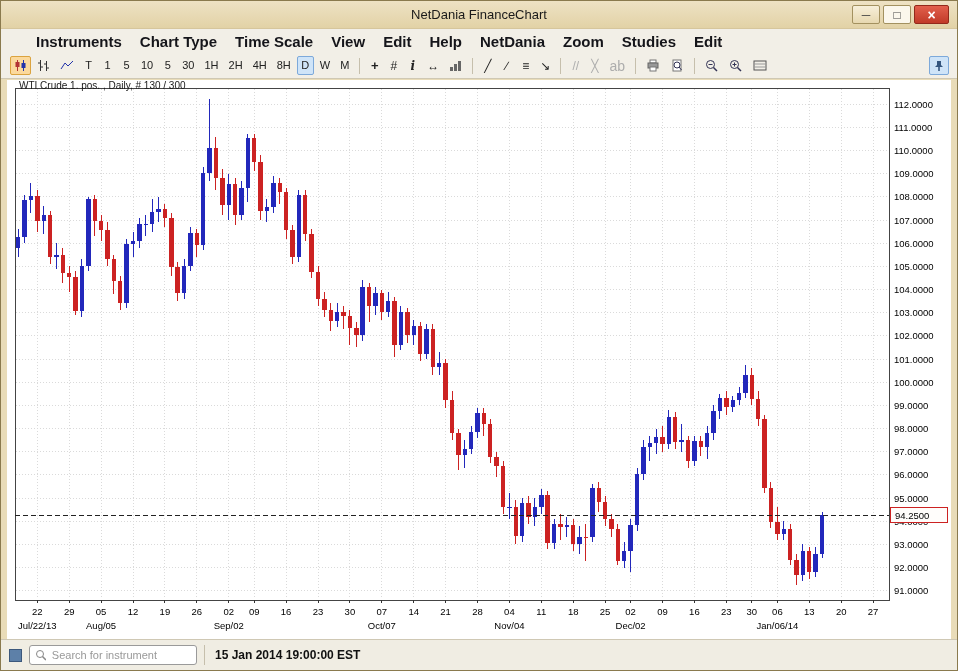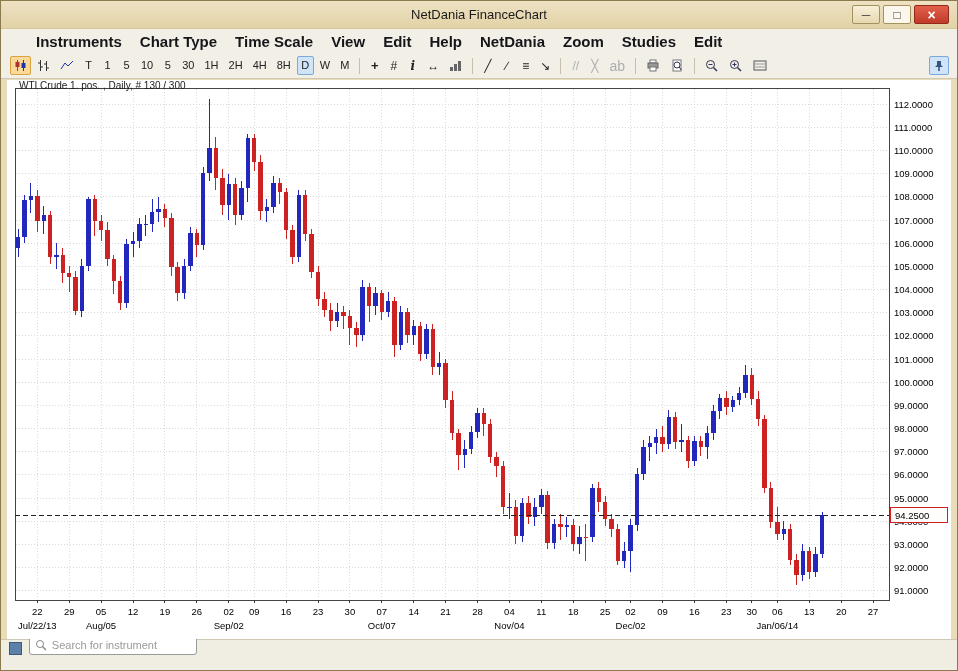--- a/index.html
+++ b/index.html
@@ -33,22 +33,22 @@
   .icn.info{font-family:"DejaVu Serif",serif;font-style:italic;font-weight:bold;font-size:12px}
   .icn.tiny{font-size:14px;letter-spacing:0}
   .pin-btn{margin-left:auto;width:20px;height:19px;border:1px solid #7da9da;background:#cfe4f8;
     display:flex;align-items:center;justify-content:center;border-radius:2px}
 
   .chart-region{flex:1;margin:1px 6px 0 6px;background:#fff;position:relative;overflow:hidden}
   .inst-label{position:absolute;left:12px;top:0;font-size:10px;color:#1a1a1a;z-index:2}
   #chart-svg{display:block}
   #chart-svg text{font-family:"Liberation Sans",sans-serif;font-size:9.5px;fill:#000}
 
-  .statusbar{height:31px;flex:none;display:flex;align-items:flex-end;background:#f0ede3;
-    border-top:1px solid #cfc8b4;padding:15px 8px;gap:7px}
+  .statusbar{height:31px;flex:none;display:flex;align-items:center;background:#f0ede3;
+    border-top:1px solid #cfc8b4;padding:4px 8px;gap:7px}
   .inst-icon{width:13px;height:13px;background:#5d80a8;border:1px solid #3c587c;flex:none}
   .search-box{width:168px;height:20px;background:#fff;border:1px solid #9a9a9a;border-radius:3px;
     display:flex;align-items:center;padding:0 5px;gap:4px;flex:none}
   .search-box input{border:0;outline:0;width:100%;font-size:11px;font-family:"Liberation Sans",sans-serif;color:#333;background:transparent}
   .search-box input::placeholder{color:#999}
   .timestamp{font-size:12px;font-weight:bold;color:#111;padding-left:10px;border-left:1px solid #c6bfac;height:20px;display:flex;align-items:center}
 </style>
 </head>
 <body>
 
@@ -604,15 +604,16 @@
 
   <div class="statusbar">
     <div class="inst-icon"></div>
     <div class="search-box">
       <svg width="12" height="12">
         <circle cx="5" cy="5" r="3.5" fill="none" stroke="#888"></circle>
         <line x1="7.5" y1="7.5" x2="11" y2="11" stroke="#888" stroke-width="1.5"></line>
       </svg>
       <input type="text" placeholder="Search for instrument" style="">
     </div>
+    <div class="timestamp">15 Jan 2014 19:00:00 EST</div>
   </div>
 
 </div>
 
 </body></html>

